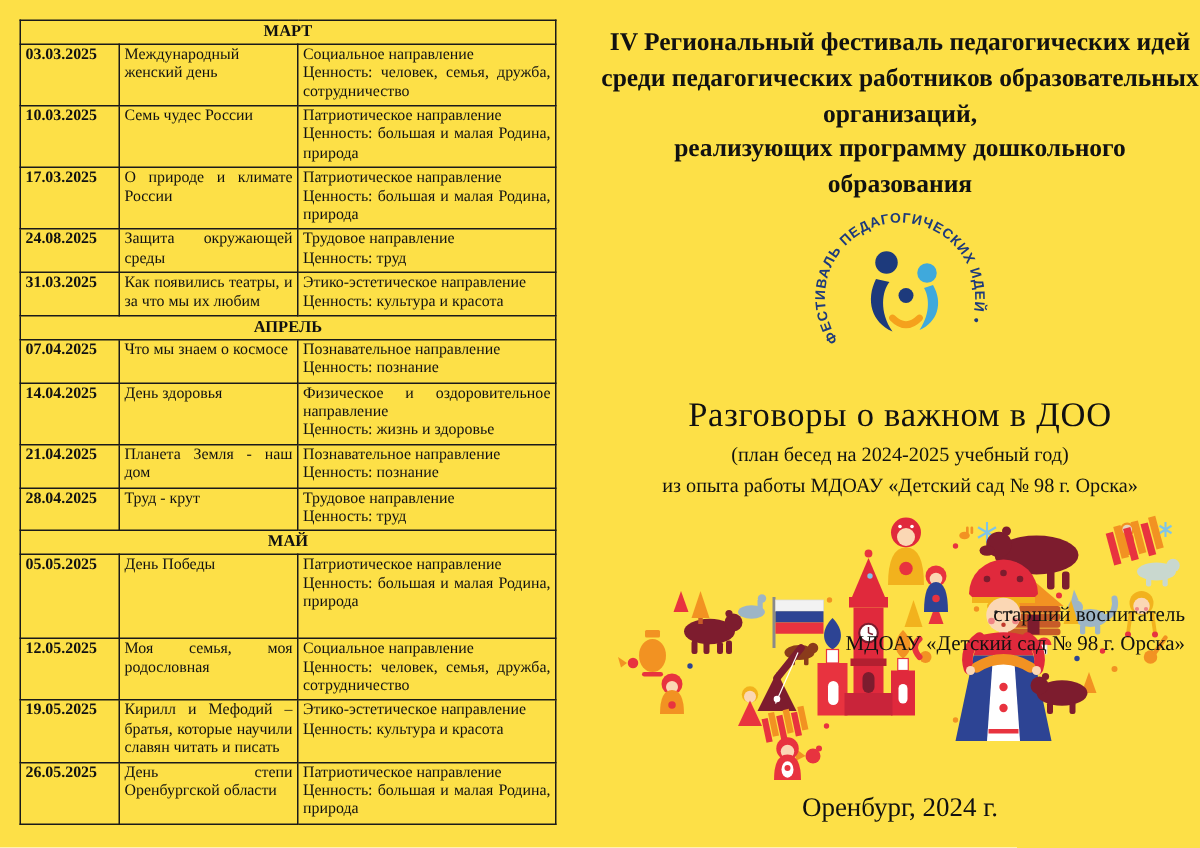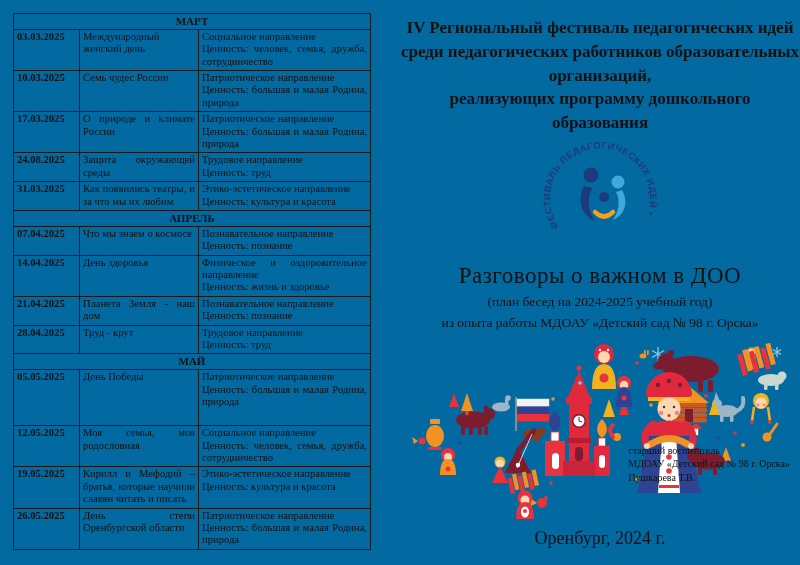--- a/index.html
+++ b/index.html
@@ -1,18 +1,18 @@
 <!DOCTYPE html>
 <html><head>
 <meta charset="utf-8">
 <style>
   * { margin:0; padding:0; box-sizing:border-box; }
   html,body { width:800px; height:565px; background:#ffffff; overflow:hidden;
     font-family:"Liberation Serif","DejaVu Serif",serif; color:#111; }
-  .page { position:relative; width:800px; height:565px; background:#0369a1; }
+  .page { position:relative; width:800px; height:565px; background:#fde047; }
 
   
   table.schedule { position:absolute; left:13px; top:13px; width:358px;
     border-collapse:collapse; table-layout:fixed; }
   table.schedule td { border:1px solid #1a1a1a; vertical-align:top;
     font-size:10.6px; line-height:1.17; padding:1px 3px 2px 3px; }
   tr.month-row td { font-weight:bold; text-align:center; font-size:11px;
     padding:1px 0; }
   td.date { font-weight:bold; white-space:nowrap; }
   td.topic { text-align:justify; }
@@ -20,22 +20,22 @@
   tr.tall { height:56px; }
 
   
   .right-page { position:absolute; left:400px; top:0; width:400px; height:565px; }
   .fest-header { margin-top:16px; text-align:center; font-weight:bold;
     font-size:17px; line-height:1.4; }
   .logo-wrap { text-align:center; margin-top:4px; }
   .main-title { text-align:center; font-size:23px; margin-top:2px; letter-spacing:.5px; }
   .subtitle { text-align:center; font-size:13.5px; margin-top:5px; }
   .map-wrap { text-align:center; margin-top:10px; }
-  .credits { position:absolute; top:444px; right:10px; 
-    font-size:10px; line-height:1.33; }
+  .credits { position:absolute; top:402px; right:10px; text-align:right;
+    font-size:14px; line-height:1.33; }
   .footer { position:absolute; top:528px; left:0; width:100%; text-align:center;
     font-size:18px; }
 </style>
 </head>
 <body>
 
 <div class="page">
 
   <table class="schedule">
     <colgroup>
@@ -441,19 +441,18 @@
           <circle cx="175" cy="42" r="1.8" fill="#7fc4e8"></circle>
           <circle cx="301" cy="55" r="2" fill="#e8333f"></circle>
           <circle cx="338" cy="104" r="2" fill="#f29222"></circle>
         </g>
       </svg>
     </div>
 
     <div class="credits">
       <div>старший воспитатель</div>
       <div>МДОАУ «Детский сад № 98 г. Орска»</div>
-      <div>Пушкарева Т.В.</div>
     </div>
 
     <div class="footer">Оренбург, 2024 г.</div>
   </div>
 
 </div>
 
 </body></html>

